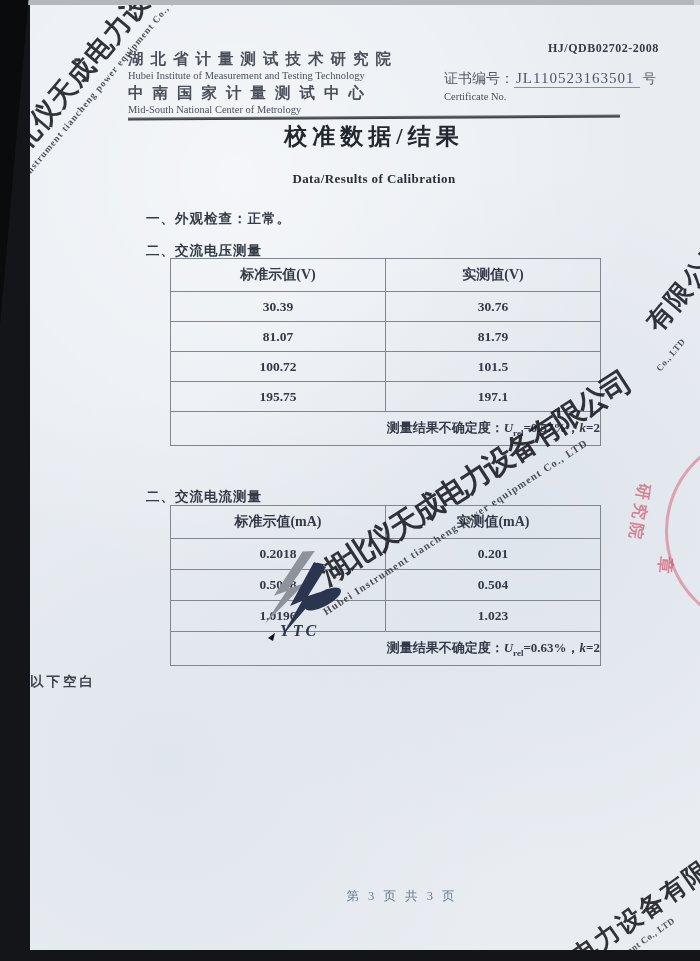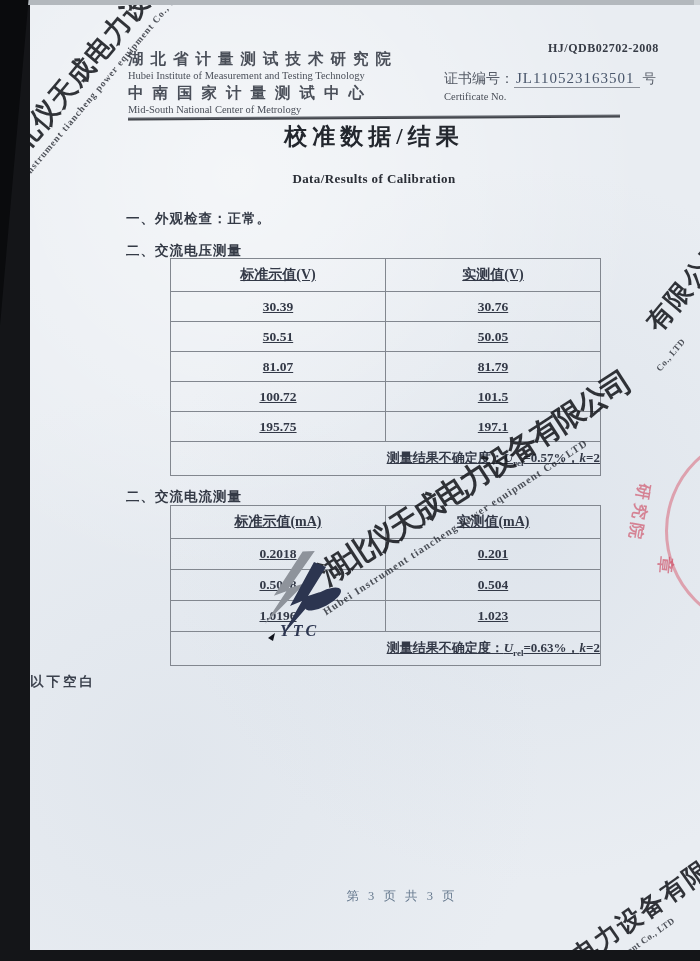--- a/index.html
+++ b/index.html
@@ -23,24 +23,24 @@
   .cert-label{font-size:14px;color:#555b66;}
   .cert-no{font-size:15px;color:#49566b;letter-spacing:1px;border-bottom:1px solid #8a8f98;padding:0 6px 1px 2px;}
   .cert-suffix{font-size:13.5px;color:#555b66;margin-left:2px;}
   .cert-en{font-size:10.5px;color:#4a4f58;margin-top:3px;}
   .divider{position:absolute;left:98px;top:111px;width:492px;height:3px;
            background:linear-gradient(#74787f,#2f3238);transform:rotate(-.35deg);}
   .title-cn{position:absolute;left:0;top:116px;width:100%;text-align:center;
             font-size:23px;font-weight:bold;letter-spacing:5px;color:#23272e;}
   .title-en{position:absolute;left:0;top:166px;width:100%;text-align:center;
             font-size:13px;font-weight:bold;letter-spacing:.4px;color:#2a2e36;}
-  .sec{position:absolute;left:96px;font-size:13.5px;font-weight:bold;color:#343a46;letter-spacing:1px;}
+  .sec{position:absolute;left:116px;font-size:13.5px;font-weight:bold;color:#343a46;letter-spacing:1px;}
   .ctable{position:absolute;left:140px;border-collapse:collapse;table-layout:fixed;width:431px;
           font-weight:bold;color:#333947;}
-  .ctable td{border:1px solid #82878f;text-align:center;font-size:13.5px;padding:0;text-decoration:underline;}
+  .ctable td{border:1px solid #82878f;text-align:center;font-size:13.5px;padding:0;}
   .ctable tr.hdr td{height:32px;font-size:14px;}
   .ctable tr.dr td{height:29px;}
   #ct tr.dr td{height:30px;}
   .ctable tr.unc td{height:33px;text-align:right;padding-left:24px;font-weight:600;font-size:13px;}
   .ctable sub{font-size:9px;}
   .usym{font-family:"Liberation Serif",serif;}
   .blank-note{position:absolute;left:0;top:668px;width:100%;text-align:left;
               font-size:13.5px;font-weight:bold;letter-spacing:3px;color:#3c424e;}
   .page-info{position:absolute;left:0;top:883px;width:100%;text-align:center;
              font-size:12.5px;letter-spacing:3px;color:#66798e;padding-left:28px;}
@@ -97,24 +97,20 @@
 
     <table class="ctable" id="vt" style="top:253px;">
       <tbody>
           <tr class="hdr">
         <td>标准示值(V)</td>
         <td>实测值(V)</td>
       </tr>
       <tr class="dr">
         <td>30.39</td>
         <td>30.76</td>
-      </tr>
-      <tr class="dr">
-        <td>50.51</td>
-        <td>50.05</td>
       </tr>
       <tr class="dr">
         <td>81.07</td>
         <td>81.79</td>
       </tr>
       <tr class="dr">
         <td>100.72</td>
         <td>101.5</td>
       </tr>
       <tr class="dr">

